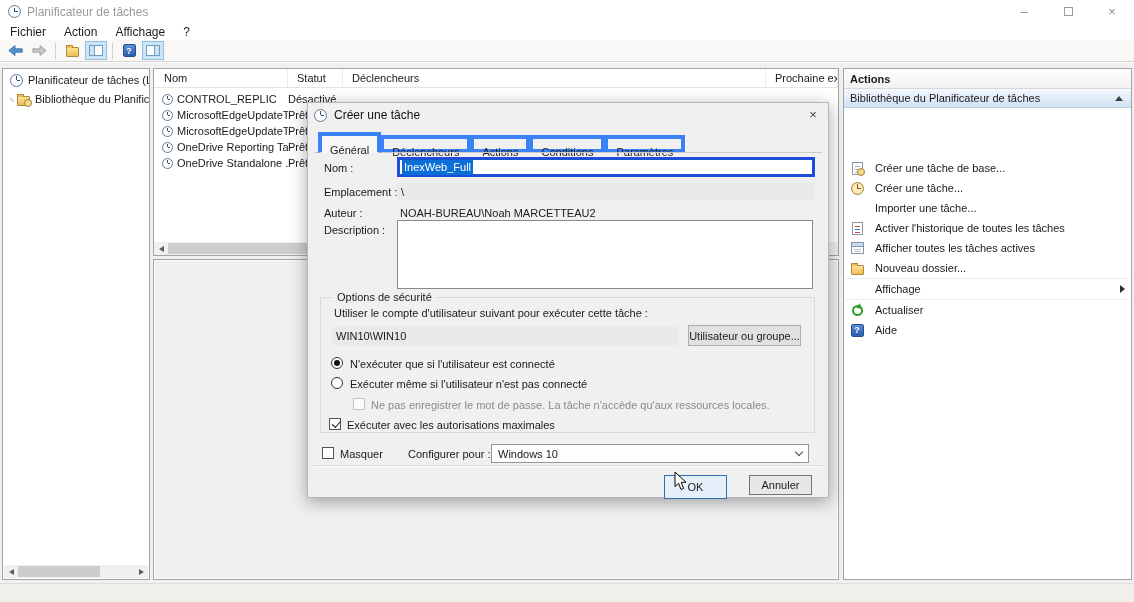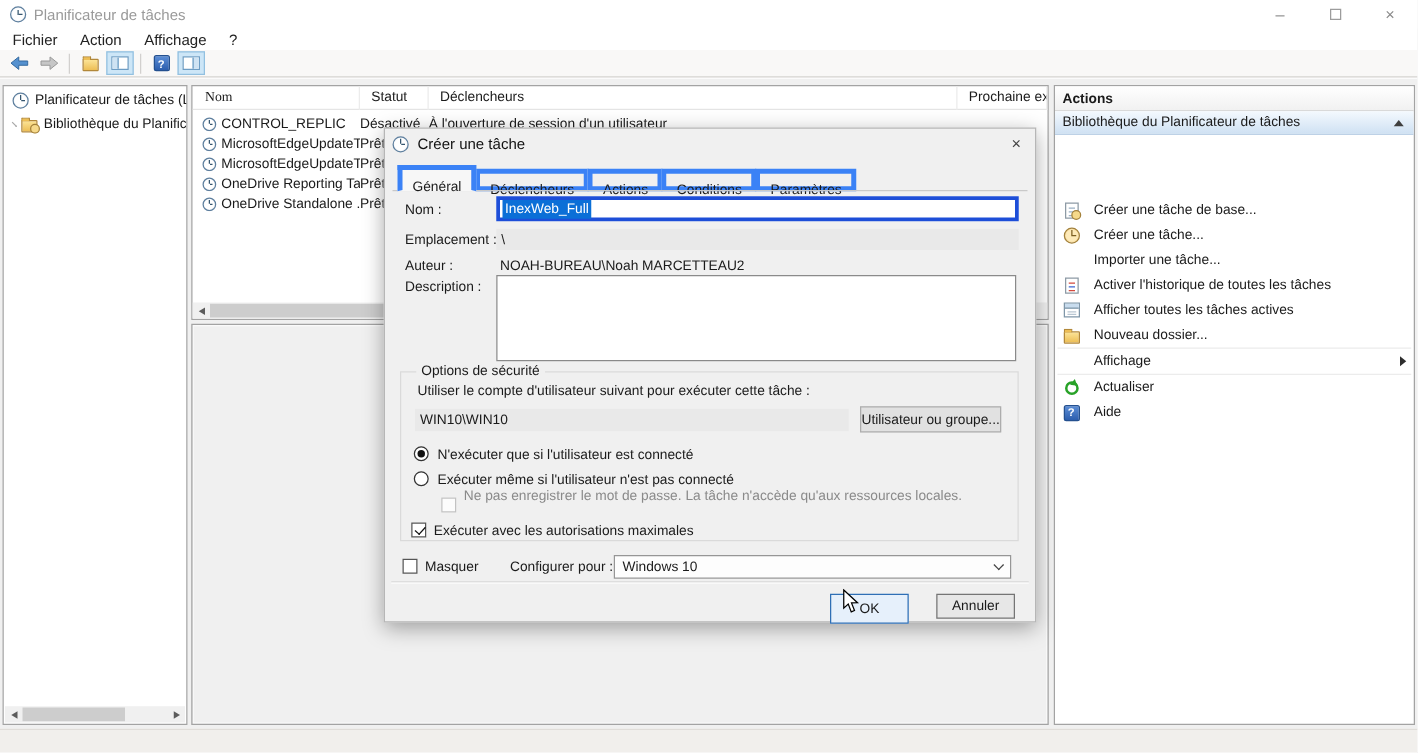--- a/index.html
+++ b/index.html
@@ -193,33 +193,32 @@
         </div>
       <div class="sb-thumb" style="width:82px;"></div>
       <div class="sb-btn" style="margin-left:auto;">
           <span class="tri r"></span>
         </div>
     </div>
   </div>
 
   <div class="abs pane list-pane">
     <div class="list-header">
-      <div class="hcell" style="padding-left:10px;font-family:Liberation Serif, serif;">Nom</div>
+      <div class="hcell" style="padding-left:10px;">Nom</div>
       <div class="hcell">Statut</div>
       <div class="hcell">Déclencheurs</div>
       <div class="hcell">Prochaine exé</div>
     </div>
     <div style="padding-top:3px;">
       <div class="lrow">
         <div class="name">
             <span class="clock sz11"></span>
             <span>CONTROL_REPLIC</span>
           </div>
         <div class="cell">Désactivé</div>
-        <div class="cell">À l'ouverture de session d'un utilisateur</div>
         <div class="cell"></div>
       </div>
       <div class="lrow">
         <div class="name">
             <span class="clock sz11"></span>
             <span>MicrosoftEdgeUpdateT...</span>
           </div>
         <div class="cell">Prêt</div>
         <div class="cell"></div>
         <div class="cell"></div>
@@ -371,21 +370,21 @@
       <span>WIN10\WIN10</span>
     </div>
     <div class="abs btn usergroup-btn">
       <span>Utilisateur ou groupe...</span>
     </div>
     <span class="radio sel" style="left:10px; top:59px;"></span>
     <span class="abs flabel" style="left:29px; top:60px;">N'exécuter que si l'utilisateur est connecté</span>
     <span class="radio" style="left:10px; top:79px;"></span>
     <span class="abs flabel" style="left:29px; top:80px;">Exécuter même si l'utilisateur n'est pas connecté</span>
     <span class="cb disabled" style="left:32px; top:100px;"></span>
-    <span class="abs flabel dim" style="left:50px; top:93px;">Ne pas enregistrer le mot de passe. La tâche n'accède qu'aux ressources locales.</span>
+    <span class="abs flabel dim" style="left:50px; top:101px;">Ne pas enregistrer le mot de passe. La tâche n'accède qu'aux ressources locales.</span>
     <span class="cb checked" style="left:8px; top:120px;"></span>
     <span class="abs flabel" style="left:26px; top:121px;">Exécuter avec les autorisations maximales</span>
   </div>
 
   <span class="cb" style="left:14px; top:344px;"></span>
   <span class="abs flabel" style="left:32px; top:345px;">Masquer</span>
   <span class="abs flabel" style="left:100px; top:345px;">Configurer pour :</span>
   <div class="abs combo">
     <span>Windows 10</span>
     <span class="chev-down"></span>

